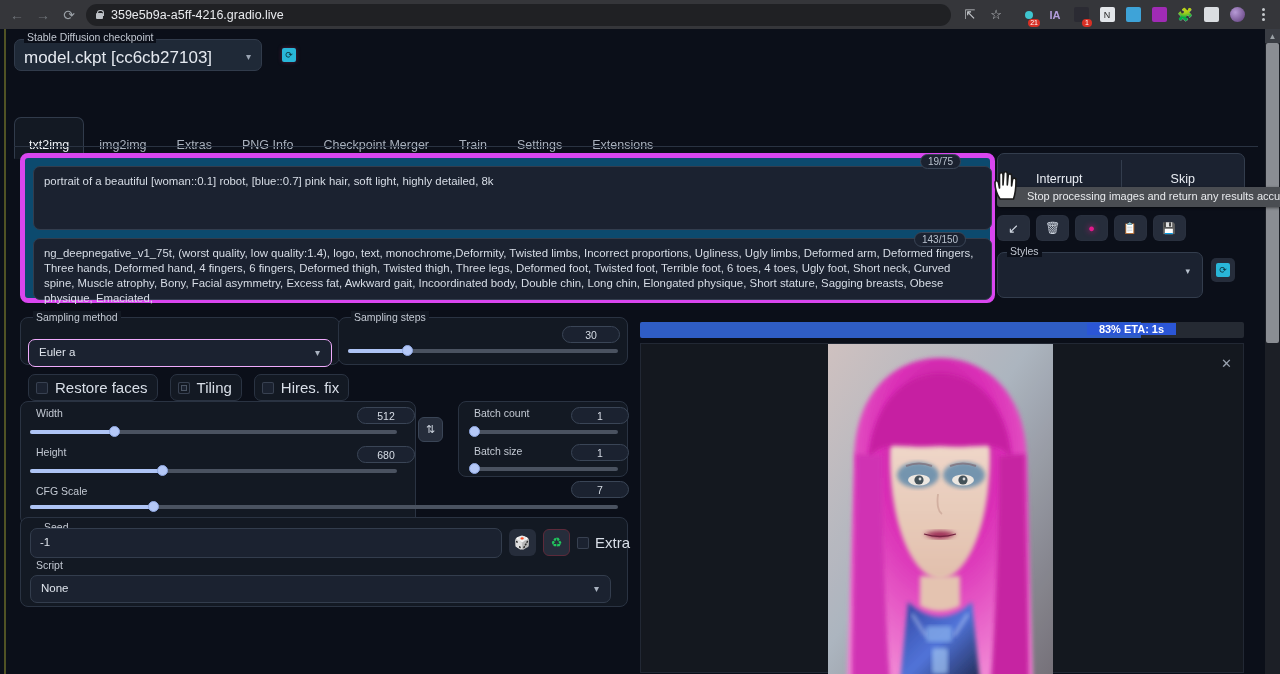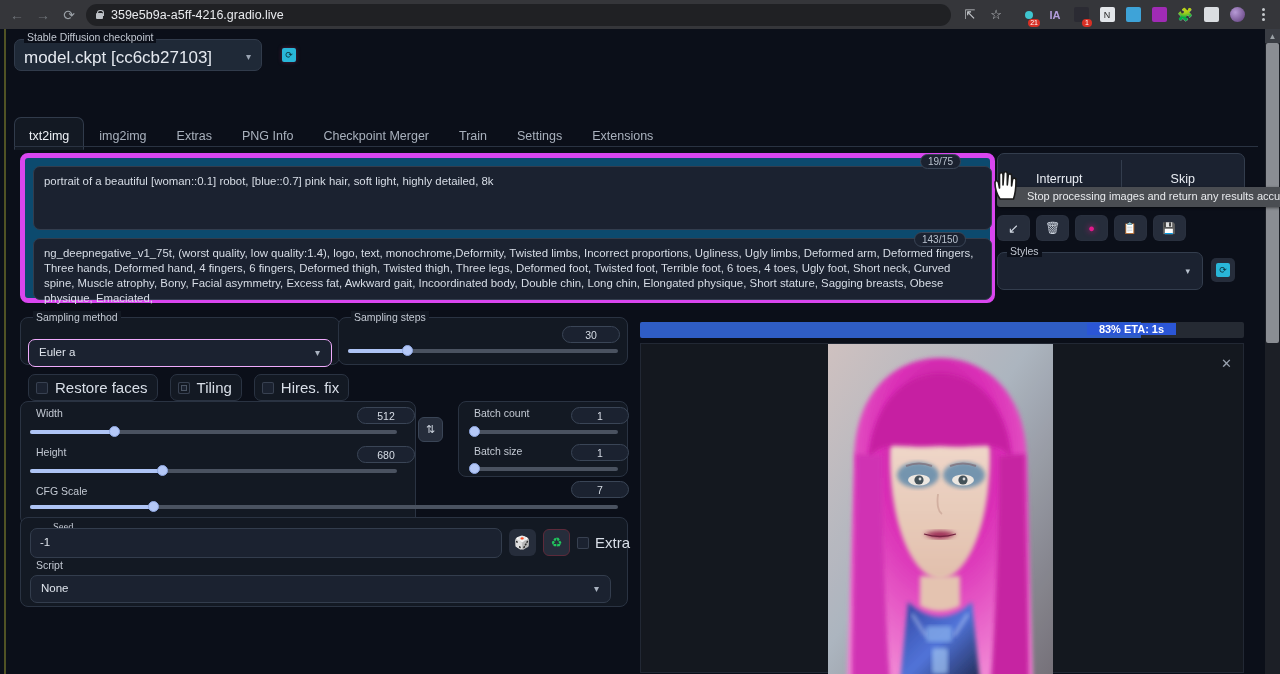--- a/index.html
+++ b/index.html
@@ -144,21 +144,21 @@
     color: #0b2a33; font-size: 9px;
     box-shadow: 0 0 4px rgba(150,40,90,.55);
   }
 
   
   .tabs {
     position: absolute; left: 14px; top: 88px;
     display: flex; align-items: flex-end; gap: 0;
   }
   .tab {
-    padding: 11px 14px 6px;
+    padding: 20px 14px 6px;
     font-size: 12.5px; color: #a9b1bd;
     border: 1px solid transparent;
     border-radius: 7px 7px 0 0;
     white-space: nowrap;
   }
   .tab.active {
     color: #eef1f6;
     background: #131923;
     border-color: #313b4b; border-bottom-color: transparent;
   }
@@ -225,21 +225,21 @@
     border-radius: 6px;
     display: flex; align-items: center; justify-content: center;
     font-size: 13px; color: #cfd6e0;
   }
 
   .styles-box {
     margin-top: 11px;
     display: flex; align-items: flex-start; gap: 8px;
   }
   .styles-field {
-    width: 206px; height: 38px;
+    width: 206px; height: 46px;
     background: #1b2230;
     border: 1px solid #333d4d;
     border-radius: 7px;
     position: relative;
   }
   .styles-label {
     position: absolute; left: 9px; top: -8px;
     font-size: 10.5px; color: #c0c6d0;
     background: #0b0f19; padding: 0 3px;
   }
@@ -601,21 +601,21 @@
       <div class="fill" style="width:0%"></div>
       <div class="knob" style="left:0%"></div>
     </div>
     <div class="numbox" style="left:551px;top:127px;width:58px;">1</div>
     <div class="slider" style="left:454px;top:150px;width:144px;">
       <div class="fill" style="width:0%"></div>
       <div class="knob" style="left:0%"></div>
     </div>
 
     <div class="seed-card">
-      <span class="fld-label" style="left:29px;top:3px;font-family:Liberation Serif, serif;">Seed</span>
+      <span class="fld-label" style="left:20px;top:3px;">Seed</span>
       <div class="seed-input">-1</div>
       <div class="icon-btn" style="left:488px;">
         <span>🎲</span>
       </div>
       <div class="icon-btn" style="left:522px;border:1px solid #5c2a3a;">
         <span style="color:#21c55d">♻</span>
       </div>
       <div style="position:absolute;left:556px;top:16px;display:flex;align-items:center;gap:6px;">
         <span class="cbx"></span>
         <span class="cbx-text">Extra</span>

